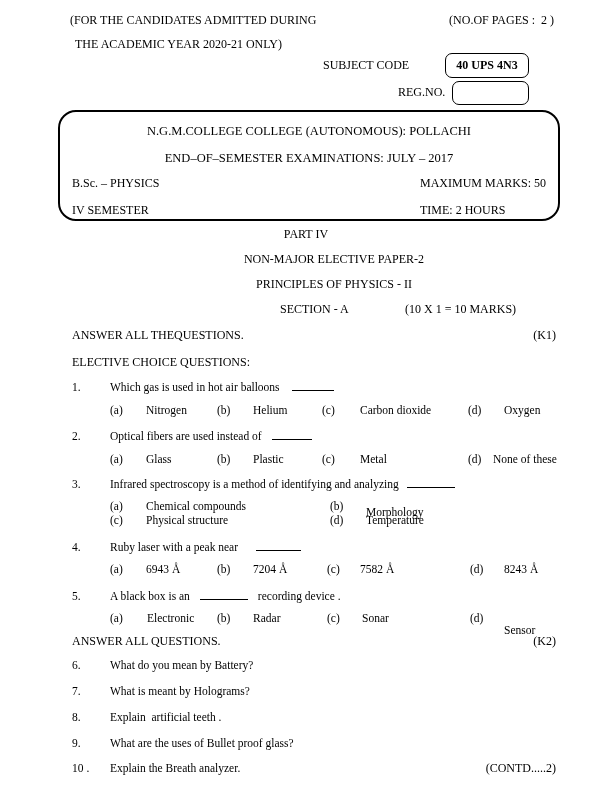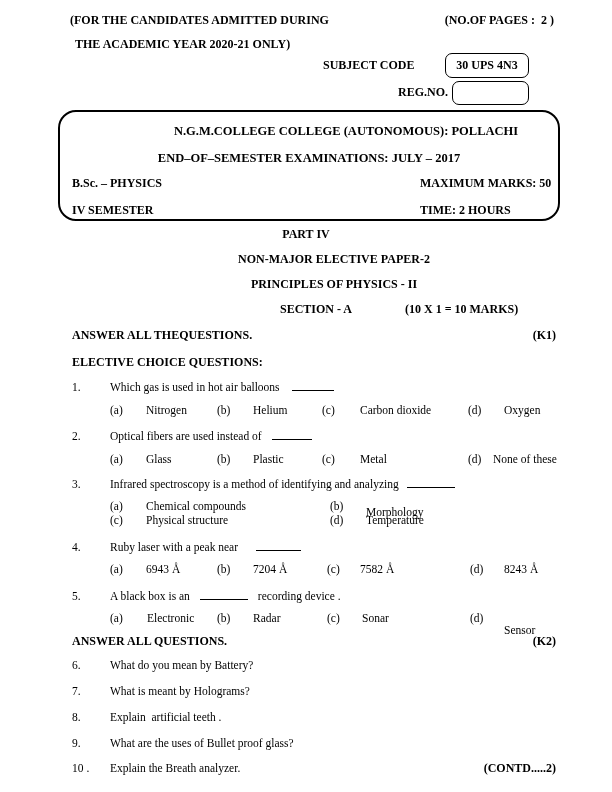--- a/index.html
+++ b/index.html
@@ -6,21 +6,21 @@
   .page {
     position:relative;
     width:612px; height:792px;
     margin:0 auto;
     background:#ffffff;
     font-family:"Liberation Serif","DejaVu Serif",serif;
     color:#000;
     overflow:hidden;
   }
   .abs { position:absolute; white-space:pre; line-height:14px; font-size:11.5px; }
-  .b { font-weight:bold; font-size:12px; }
+  .b { font-weight:normal; font-size:12px; }
   .big { font-size:12.5px; }
   .center { left:0; width:612px; text-align:center; }
   .blank { display:inline-block; height:9px; border-bottom:1px solid #000; }
   .w40{width:40px;} .w42{width:42px;} .w45{width:45px;} .w48{width:48px;}
   .ml8{margin-left:8px;} .ml10{margin-left:10px;} .ml12{margin-left:12px;} .ml18{margin-left:18px;} .mr10{margin-right:10px;}
   .codebox {
     position:absolute; border:1.5px solid #000; border-radius:7px;
     text-align:center; font-weight:bold; font-size:12px;
   }
   .instbox {
@@ -33,28 +33,28 @@
 <body>
 
 <div class="page">
 
   <div class="abs b" style="left:70px; top:13px;">(FOR THE CANDIDATES ADMITTED DURING</div>
   <div class="abs b" style="right:58px; top:13px;">(NO.OF PAGES :  2 )</div>
   <div class="abs b" style="left:75px; top:37px;">THE ACADEMIC YEAR 2020-21 ONLY)</div>
 
   <div class="abs b" style="left:323px; top:58px;">SUBJECT CODE</div>
   <div class="codebox" style="left:445px; top:53px; width:82px; height:23px; line-height:22px;">
-    <span>30 UPS 4N3</span>
+    <span>40 UPS 4N3</span>
   </div>
 
   <div class="abs b" style="left:398px; top:85px;">REG.NO.</div>
   <div class="codebox" style="left:452px; top:81px; width:75px; height:22px;"></div>
 
   <div class="instbox">
-    <div class="abs b big center" style="top:12px; width:498px;padding-left:37px;">N.G.M.COLLEGE COLLEGE (AUTONOMOUS): POLLACHI</div>
+    <div class="abs b big center" style="top:12px; width:498px;">N.G.M.COLLEGE COLLEGE (AUTONOMOUS): POLLACHI</div>
     <div class="abs b big center" style="top:39px; width:498px;">END–OF–SEMESTER EXAMINATIONS: JULY – 2017</div>
     <div class="abs b" style="left:12px; top:64px;">B.Sc. – PHYSICS</div>
     <div class="abs b" style="left:360px; top:64px;">MAXIMUM MARKS: 50</div>
     <div class="abs b" style="left:12px; top:91px;">IV SEMESTER</div>
     <div class="abs b" style="left:360px; top:91px;">TIME: 2 HOURS</div>
   </div>
 
   <div class="abs b center" style="top:227px;">PART IV</div>
   <div class="abs b center" style="top:252px; padding-left:28px;">NON-MAJOR ELECTIVE PAPER-2</div>
   <div class="abs b center" style="top:277px; padding-left:28px;">PRINCIPLES OF PHYSICS - II</div>

